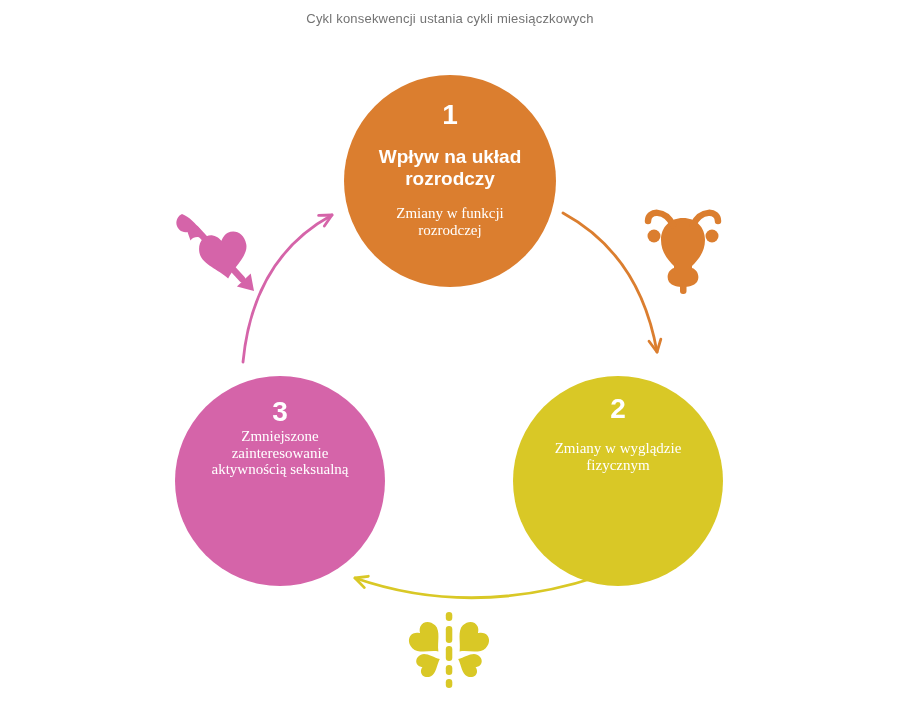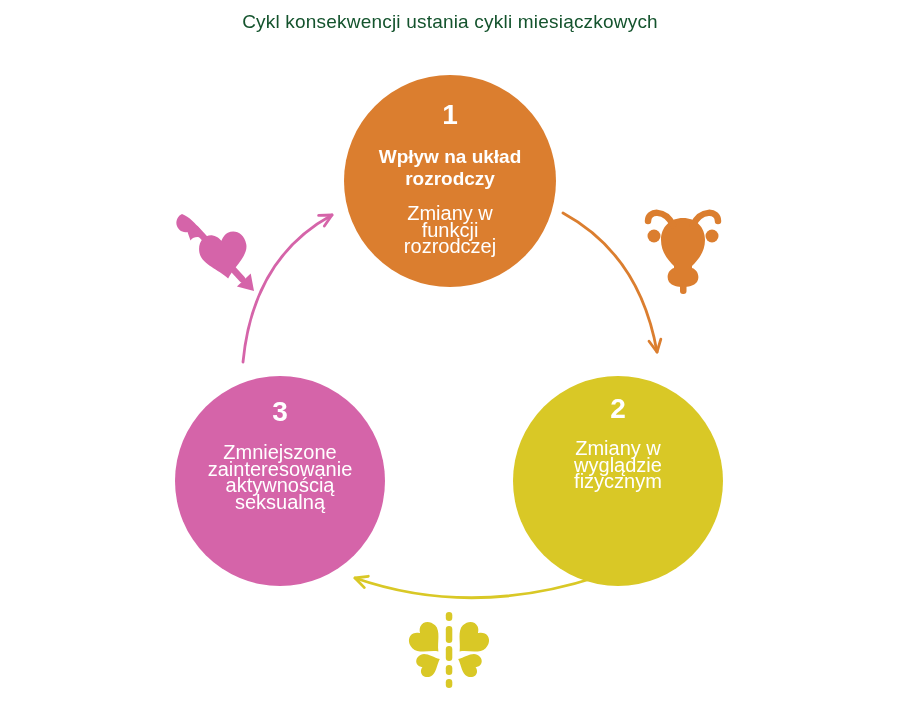--- a/index.html
+++ b/index.html
@@ -2,39 +2,39 @@
 <html><head>
 <meta charset="utf-8">
 <style>
   html,body{margin:0;padding:0;background:#ffffff;}
   .stage{
     position:relative;width:900px;height:703px;background:#ffffff;overflow:hidden;
     font-family:"Liberation Sans",sans-serif;
   }
   .title{
     position:absolute;left:0;top:11px;width:900px;text-align:center;
-    font-size:19px;letter-spacing:.2px;color:#14532d;
+    font-size:13px;letter-spacing:.2px;color:#737373;
   }
   .overlay{position:absolute;left:0;top:0;width:900px;height:703px;pointer-events:none;}
   .circle{
     position:absolute;border-radius:50%;color:#ffffff;text-align:center;
     display:flex;flex-direction:column;align-items:center;box-sizing:border-box;
   }
   .c1{left:344px;top:75px;width:212px;height:212px;background:#db7e2f;padding-top:25px;}
   .c2{left:513px;top:376px;width:210px;height:210px;background:#d9c826;padding-top:18px;}
   .c3{left:175px;top:376px;width:210px;height:210px;background:#d564a9;padding-top:21px;}
   .num{font-size:28px;font-weight:bold;line-height:30px;}
   .heading{font-size:19px;font-weight:bold;line-height:22px;}
-  .desc{font-size:20px;line-height:16.5px;}
+  .desc{font-size:15px;line-height:16.5px;font-family:Liberation Serif, serif;}
   .c1 .heading{margin-top:16px;width:170px;}
   .c1 .desc{margin-top:15px;width:125px;}
   .c2 .heading{margin-top:18px;width:150px;}
   .c2 .desc{margin-top:16px;width:140px;}
   .c3 .heading{margin-top:16px;width:170px;}
-  .c3 .desc{margin-top:17px;width:160px;}
+  .c3 .desc{margin-top:1px;width:160px;}
 </style>
 </head>
 <body>
 
 <div class="stage">
 
   <div class="title">Cykl konsekwencji ustania cykli miesiączkowych</div>
 
   <svg class="overlay" viewBox="0 0 900 703">
     <defs>

